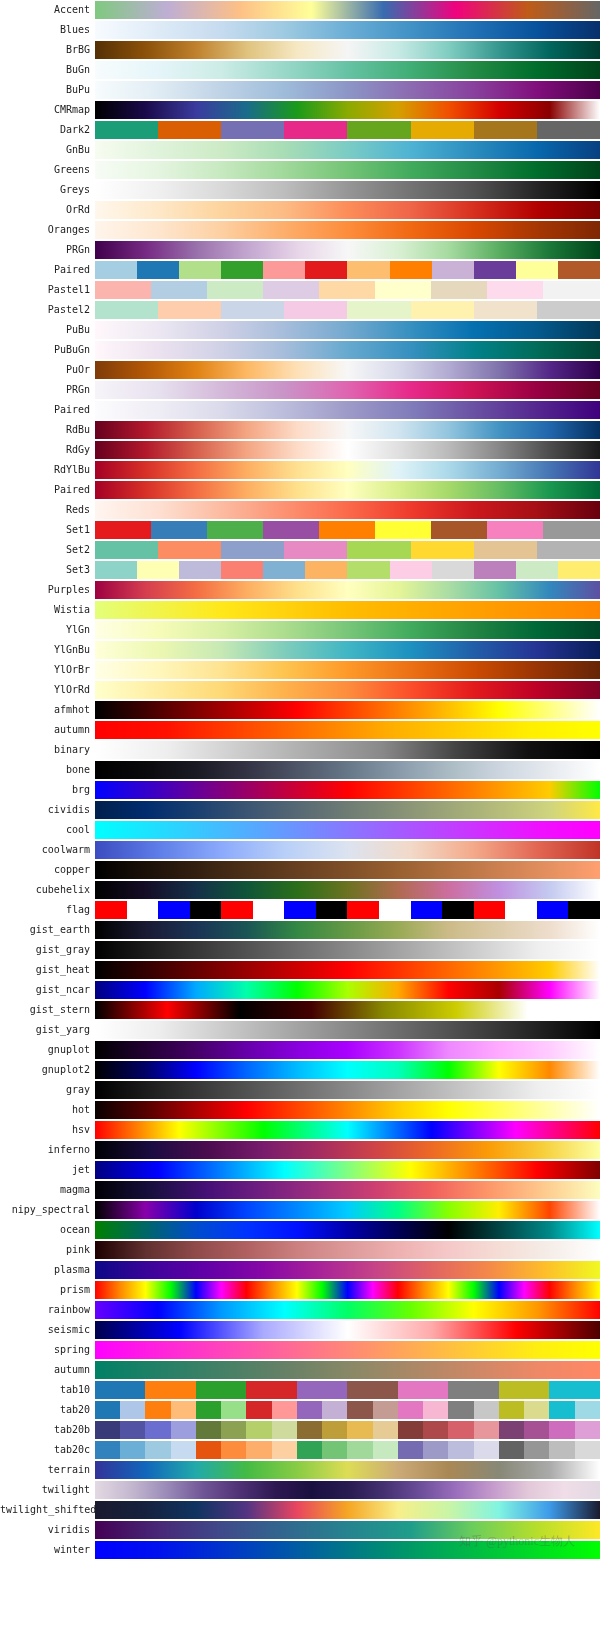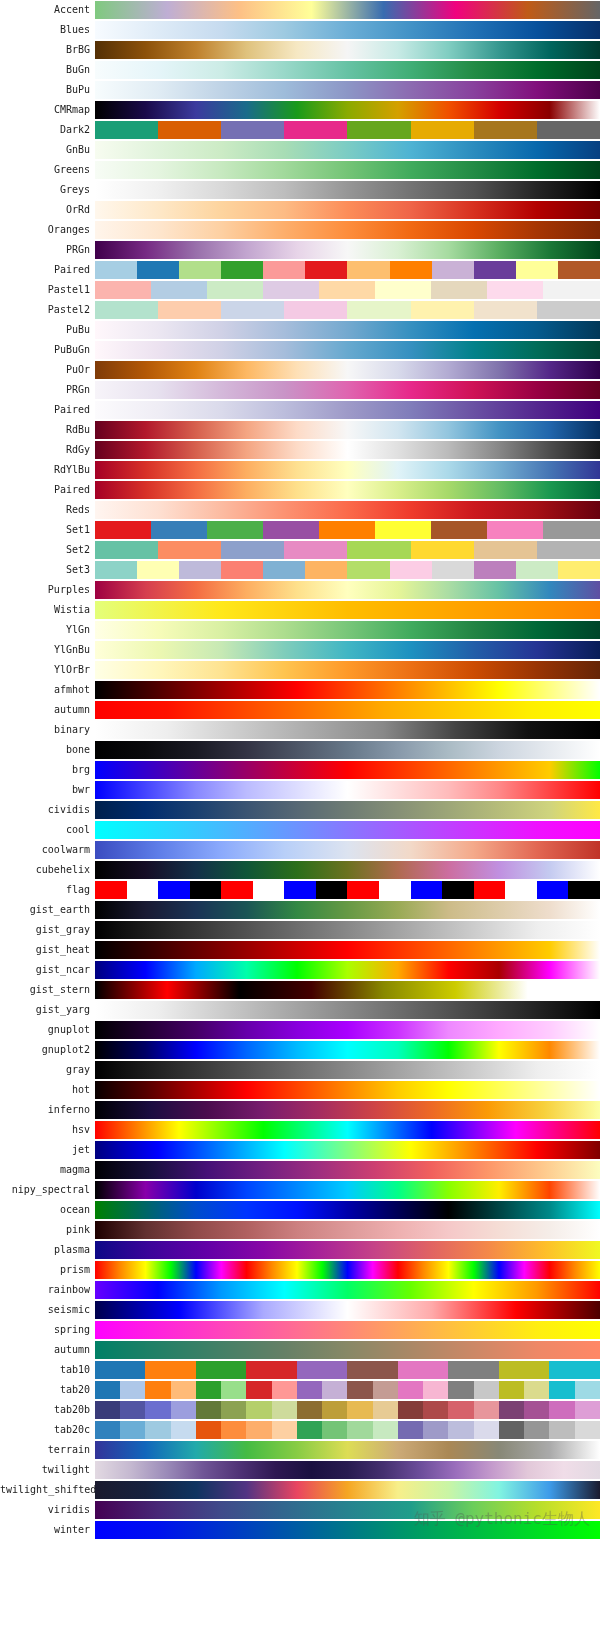--- a/index.html
+++ b/index.html
@@ -168,56 +168,60 @@
     </div>
     <div class="colormap-row">
       <div class="colormap-label">YlGnBu</div>
       <div class="colormap-bar" style="background: linear-gradient(to right, rgb(255, 255, 217), rgb(237, 248, 177), rgb(199, 233, 180), rgb(127, 205, 187), rgb(65, 182, 196), rgb(29, 145, 192), rgb(34, 94, 168), rgb(37, 52, 148), rgb(8, 29, 88));"></div>
     </div>
     <div class="colormap-row">
       <div class="colormap-label">YlOrBr</div>
       <div class="colormap-bar" style="background: linear-gradient(to right, rgb(255, 255, 229), rgb(255, 247, 188), rgb(254, 227, 145), rgb(254, 196, 79), rgb(254, 153, 41), rgb(236, 112, 20), rgb(204, 76, 2), rgb(153, 52, 4), rgb(102, 37, 6));"></div>
     </div>
     <div class="colormap-row">
+      <div class="colormap-label">YlOrRd</div>
+      <div class="colormap-bar" style="background: linear-gradient(to right, rgb(255, 255, 204), rgb(255, 237, 160), rgb(254, 217, 118), rgb(254, 178, 76), rgb(253, 141, 60), rgb(252, 78, 42), rgb(227, 26, 28), rgb(189, 0, 38), rgb(128, 0, 38));"></div>
+    </div>
+    <div class="colormap-row">
       <div class="colormap-label">afmhot</div>
       <div class="colormap-bar" style="background: linear-gradient(to right, rgb(0, 0, 0), rgb(64, 0, 0), rgb(128, 0, 0), rgb(191, 0, 0), rgb(255, 0, 0), rgb(255, 64, 0), rgb(255, 128, 0), rgb(255, 191, 0), rgb(255, 255, 0), rgb(255, 255, 128), rgb(255, 255, 255));"></div>
     </div>
     <div class="colormap-row">
       <div class="colormap-label">autumn</div>
       <div class="colormap-bar" style="background: linear-gradient(to right, rgb(255, 0, 0), rgb(255, 17, 0), rgb(255, 68, 0), rgb(255, 119, 0), rgb(255, 170, 0), rgb(255, 204, 0), rgb(255, 238, 0), rgb(255, 255, 0));"></div>
     </div>
     <div class="colormap-row">
       <div class="colormap-label">binary</div>
       <div class="colormap-bar" style="background: linear-gradient(to right, rgb(255, 255, 255), rgb(238, 238, 238), rgb(204, 204, 204), rgb(170, 170, 170), rgb(136, 136, 136), rgb(68, 68, 68), rgb(17, 17, 17), rgb(0, 0, 0));"></div>
     </div>
     <div class="colormap-row">
       <div class="colormap-label">bone</div>
       <div class="colormap-bar" style="background: linear-gradient(to right, rgb(0, 0, 0), rgb(10, 10, 13), rgb(26, 26, 36), rgb(51, 51, 68), rgb(77, 85, 102), rgb(102, 119, 136), rgb(136, 153, 170), rgb(170, 187, 196), rgb(204, 213, 223), rgb(230, 234, 239), rgb(255, 255, 255));"></div>
     </div>
     <div class="colormap-row">
       <div class="colormap-label">brg</div>
       <div class="colormap-bar" style="background: linear-gradient(to right, rgb(0, 0, 255), rgb(51, 0, 204), rgb(102, 0, 153), rgb(153, 0, 102), rgb(204, 0, 51), rgb(255, 0, 0), rgb(255, 51, 0), rgb(255, 102, 0), rgb(255, 153, 0), rgb(255, 204, 0), rgb(0, 255, 0));"></div>
     </div>
     <div class="colormap-row">
-      <div class="colormap-label">bwr</div>
-      <div class="colormap-bar" style="background: linear-gradient(to right, rgb(0, 0, 255), rgb(68, 68, 255), rgb(136, 136, 255), rgb(187, 187, 255), rgb(221, 221, 255), rgb(255, 255, 255), rgb(255, 221, 221), rgb(255, 187, 187), rgb(255, 136, 136), rgb(255, 68, 68), rgb(255, 0, 0));"></div>
-    </div>
-    <div class="colormap-row">
       <div class="colormap-label">cividis</div>
       <div class="colormap-bar" style="background: linear-gradient(to right, rgb(0, 32, 76), rgb(0, 44, 110), rgb(26, 64, 112), rgb(58, 84, 114), rgb(86, 104, 116), rgb(110, 124, 116), rgb(134, 144, 118), rgb(157, 166, 120), rgb(182, 188, 122), rgb(207, 212, 126), rgb(255, 233, 69));"></div>
     </div>
     <div class="colormap-row">
       <div class="colormap-label">cool</div>
       <div class="colormap-bar" style="background: linear-gradient(to right, rgb(0, 255, 255), rgb(34, 221, 255), rgb(68, 187, 255), rgb(102, 153, 255), rgb(136, 119, 255), rgb(170, 85, 255), rgb(204, 51, 255), rgb(238, 17, 255), rgb(255, 0, 255));"></div>
     </div>
     <div class="colormap-row">
       <div class="colormap-label">coolwarm</div>
       <div class="colormap-bar" style="background: linear-gradient(to right, rgb(59, 76, 192), rgb(94, 125, 232), rgb(139, 170, 252), rgb(184, 207, 248), rgb(220, 227, 240), rgb(242, 217, 200), rgb(244, 169, 138), rgb(226, 103, 83), rgb(192, 52, 40));"></div>
     </div>
     <div class="colormap-row">
+      <div class="colormap-label">copper</div>
+      <div class="colormap-bar" style="background: linear-gradient(to right, rgb(0, 0, 0), rgb(26, 16, 8), rgb(51, 31, 16), rgb(77, 48, 24), rgb(102, 63, 32), rgb(127, 79, 40), rgb(153, 96, 48), rgb(178, 112, 64), rgb(204, 128, 80), rgb(229, 144, 96), rgb(255, 160, 112));"></div>
+    </div>
+    <div class="colormap-row">
       <div class="colormap-label">cubehelix</div>
       <div class="colormap-bar" style="background: linear-gradient(to right, rgb(0, 0, 0), rgb(22, 13, 38), rgb(19, 48, 72), rgb(15, 85, 56), rgb(43, 110, 26), rgb(107, 114, 32), rgb(176, 106, 80), rgb(204, 110, 160), rgb(192, 144, 224), rgb(196, 202, 240), rgb(255, 255, 255));"></div>
     </div>
     <div class="colormap-row">
       <div class="colormap-label">flag</div>
       <div class="colormap-bar" style="background: repeating-linear-gradient(to right, rgb(255, 0, 0) 0%, rgb(255, 0, 0) 6.25%, rgb(255, 255, 255) 6.25%, rgb(255, 255, 255) 12.5%, rgb(0, 0, 255) 12.5%, rgb(0, 0, 255) 18.75%, rgb(0, 0, 0) 18.75%, rgb(0, 0, 0) 25%);"></div>
     </div>
     <div class="colormap-row">
       <div class="colormap-label">gist_earth</div>
       <div class="colormap-bar" style="background: linear-gradient(to right, rgb(0, 0, 0), rgb(26, 26, 51), rgb(26, 51, 85), rgb(26, 85, 85), rgb(51, 136, 68), rgb(102, 153, 68), rgb(153, 170, 85), rgb(204, 187, 136), rgb(221, 204, 170), rgb(238, 221, 204), rgb(255, 255, 255));"></div>
@@ -252,28 +256,28 @@
     </div>
     <div class="colormap-row">
       <div class="colormap-label">gray</div>
       <div class="colormap-bar" style="background: linear-gradient(to right, rgb(0, 0, 0), rgb(34, 34, 34), rgb(68, 68, 68), rgb(102, 102, 102), rgb(136, 136, 136), rgb(170, 170, 170), rgb(204, 204, 204), rgb(238, 238, 238), rgb(255, 255, 255));"></div>
     </div>
     <div class="colormap-row">
       <div class="colormap-label">hot</div>
       <div class="colormap-bar" style="background: linear-gradient(to right, rgb(10, 0, 0), rgb(85, 0, 0), rgb(170, 0, 0), rgb(255, 0, 0), rgb(255, 68, 0), rgb(255, 136, 0), rgb(255, 204, 0), rgb(255, 255, 0), rgb(255, 255, 85), rgb(255, 255, 170), rgb(255, 255, 255));"></div>
     </div>
     <div class="colormap-row">
+      <div class="colormap-label">hsv</div>
+      <div class="colormap-bar" style="background: linear-gradient(to right, rgb(255, 0, 0), rgb(255, 255, 0), rgb(0, 255, 0), rgb(0, 255, 255), rgb(0, 0, 255), rgb(255, 0, 255), rgb(255, 0, 0));"></div>
+    </div>
+    <div class="colormap-row">
       <div class="colormap-label">inferno</div>
       <div class="colormap-bar" style="background: linear-gradient(to right, rgb(0, 0, 4), rgb(27, 12, 65), rgb(74, 12, 78), rgb(120, 28, 109), rgb(165, 44, 96), rgb(207, 68, 70), rgb(237, 105, 37), rgb(251, 155, 6), rgb(247, 208, 60), rgb(252, 255, 164));"></div>
     </div>
     <div class="colormap-row">
-      <div class="colormap-label">hsv</div>
-      <div class="colormap-bar" style="background: linear-gradient(to right, rgb(255, 0, 0), rgb(255, 255, 0), rgb(0, 255, 0), rgb(0, 255, 255), rgb(0, 0, 255), rgb(255, 0, 255), rgb(255, 0, 0));"></div>
-    </div>
-    <div class="colormap-row">
       <div class="colormap-label">jet</div>
       <div class="colormap-bar" style="background: linear-gradient(to right, rgb(0, 0, 128), rgb(0, 0, 255), rgb(0, 128, 255), rgb(0, 255, 255), rgb(128, 255, 128), rgb(255, 255, 0), rgb(255, 128, 0), rgb(255, 0, 0), rgb(128, 0, 0));"></div>
     </div>
     <div class="colormap-row">
       <div class="colormap-label">magma</div>
       <div class="colormap-bar" style="background: linear-gradient(to right, rgb(0, 0, 4), rgb(24, 15, 62), rgb(69, 16, 119), rgb(114, 31, 129), rgb(159, 47, 127), rgb(205, 64, 113), rgb(241, 96, 93), rgb(253, 150, 104), rgb(254, 202, 141), rgb(252, 253, 191));"></div>
     </div>
     <div class="colormap-row">
       <div class="colormap-label">nipy_spectral</div>
       <div class="colormap-bar" style="background: linear-gradient(to right, rgb(0, 0, 0), rgb(136, 0, 170), rgb(0, 0, 204), rgb(0, 68, 255), rgb(0, 136, 255), rgb(0, 204, 255), rgb(0, 255, 136), rgb(136, 255, 0), rgb(255, 238, 0), rgb(255, 68, 0), rgb(255, 255, 255));"></div>
@@ -341,13 +345,13 @@
     <div class="colormap-row">
       <div class="colormap-label">viridis</div>
       <div class="colormap-bar" style="background: linear-gradient(to right, rgb(68, 1, 84), rgb(72, 39, 119), rgb(63, 74, 138), rgb(49, 103, 142), rgb(38, 131, 143), rgb(31, 157, 138), rgb(108, 206, 90), rgb(182, 222, 43), rgb(254, 232, 37));"></div>
     </div>
     <div class="colormap-row">
       <div class="colormap-label">winter</div>
       <div class="colormap-bar" style="background: linear-gradient(to right, rgb(0, 0, 255), rgb(0, 17, 238), rgb(0, 51, 204), rgb(0, 85, 170), rgb(0, 119, 136), rgb(0, 153, 102), rgb(0, 187, 68), rgb(0, 221, 34), rgb(0, 255, 0));"></div>
     </div>
   </div>
 
-<div class="watermark" style="position: absolute; bottom: 10px; right: 10px; font-size: 16px; color: rgba(80, 80, 80, 0.35);">知乎 @pythonic生物人</div>
+<div class="watermark" style="position: absolute; bottom: 10px; right: 25px; font-size: 12px; color: rgba(80, 80, 80, 0.35); font-family: Liberation Serif, serif;">知乎 @pythonic生物人</div>
 
 </body></html>

